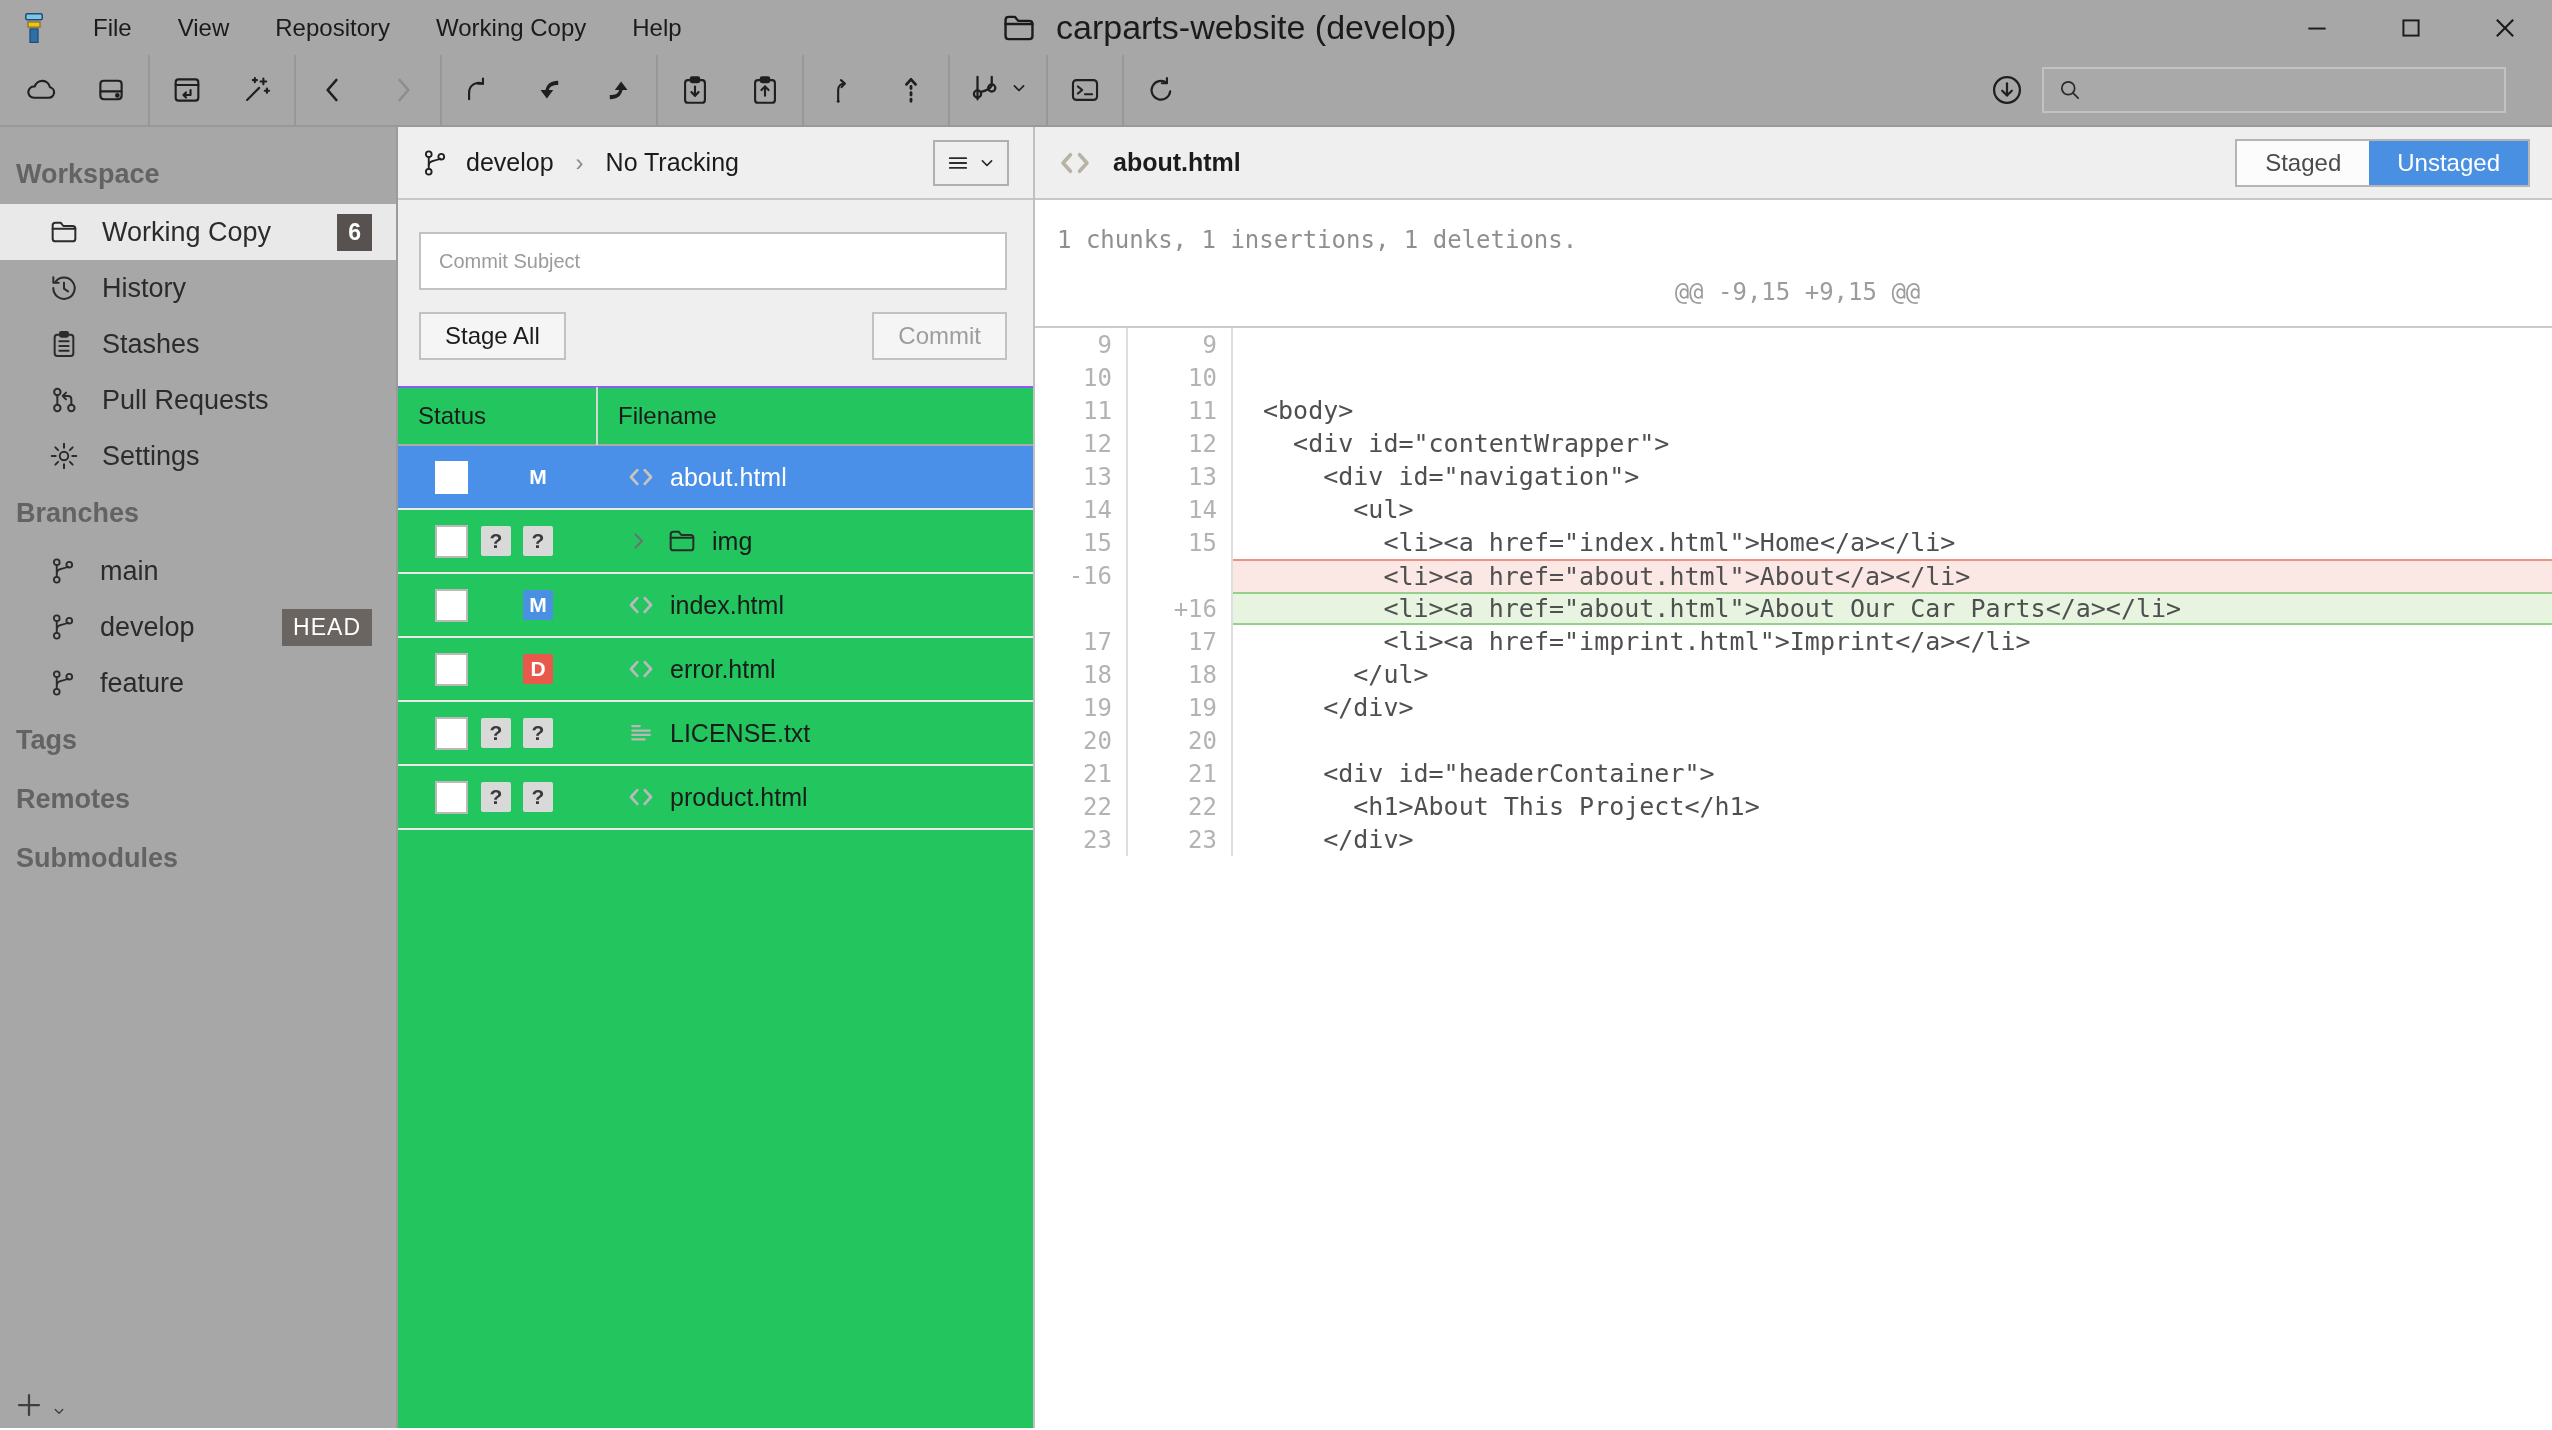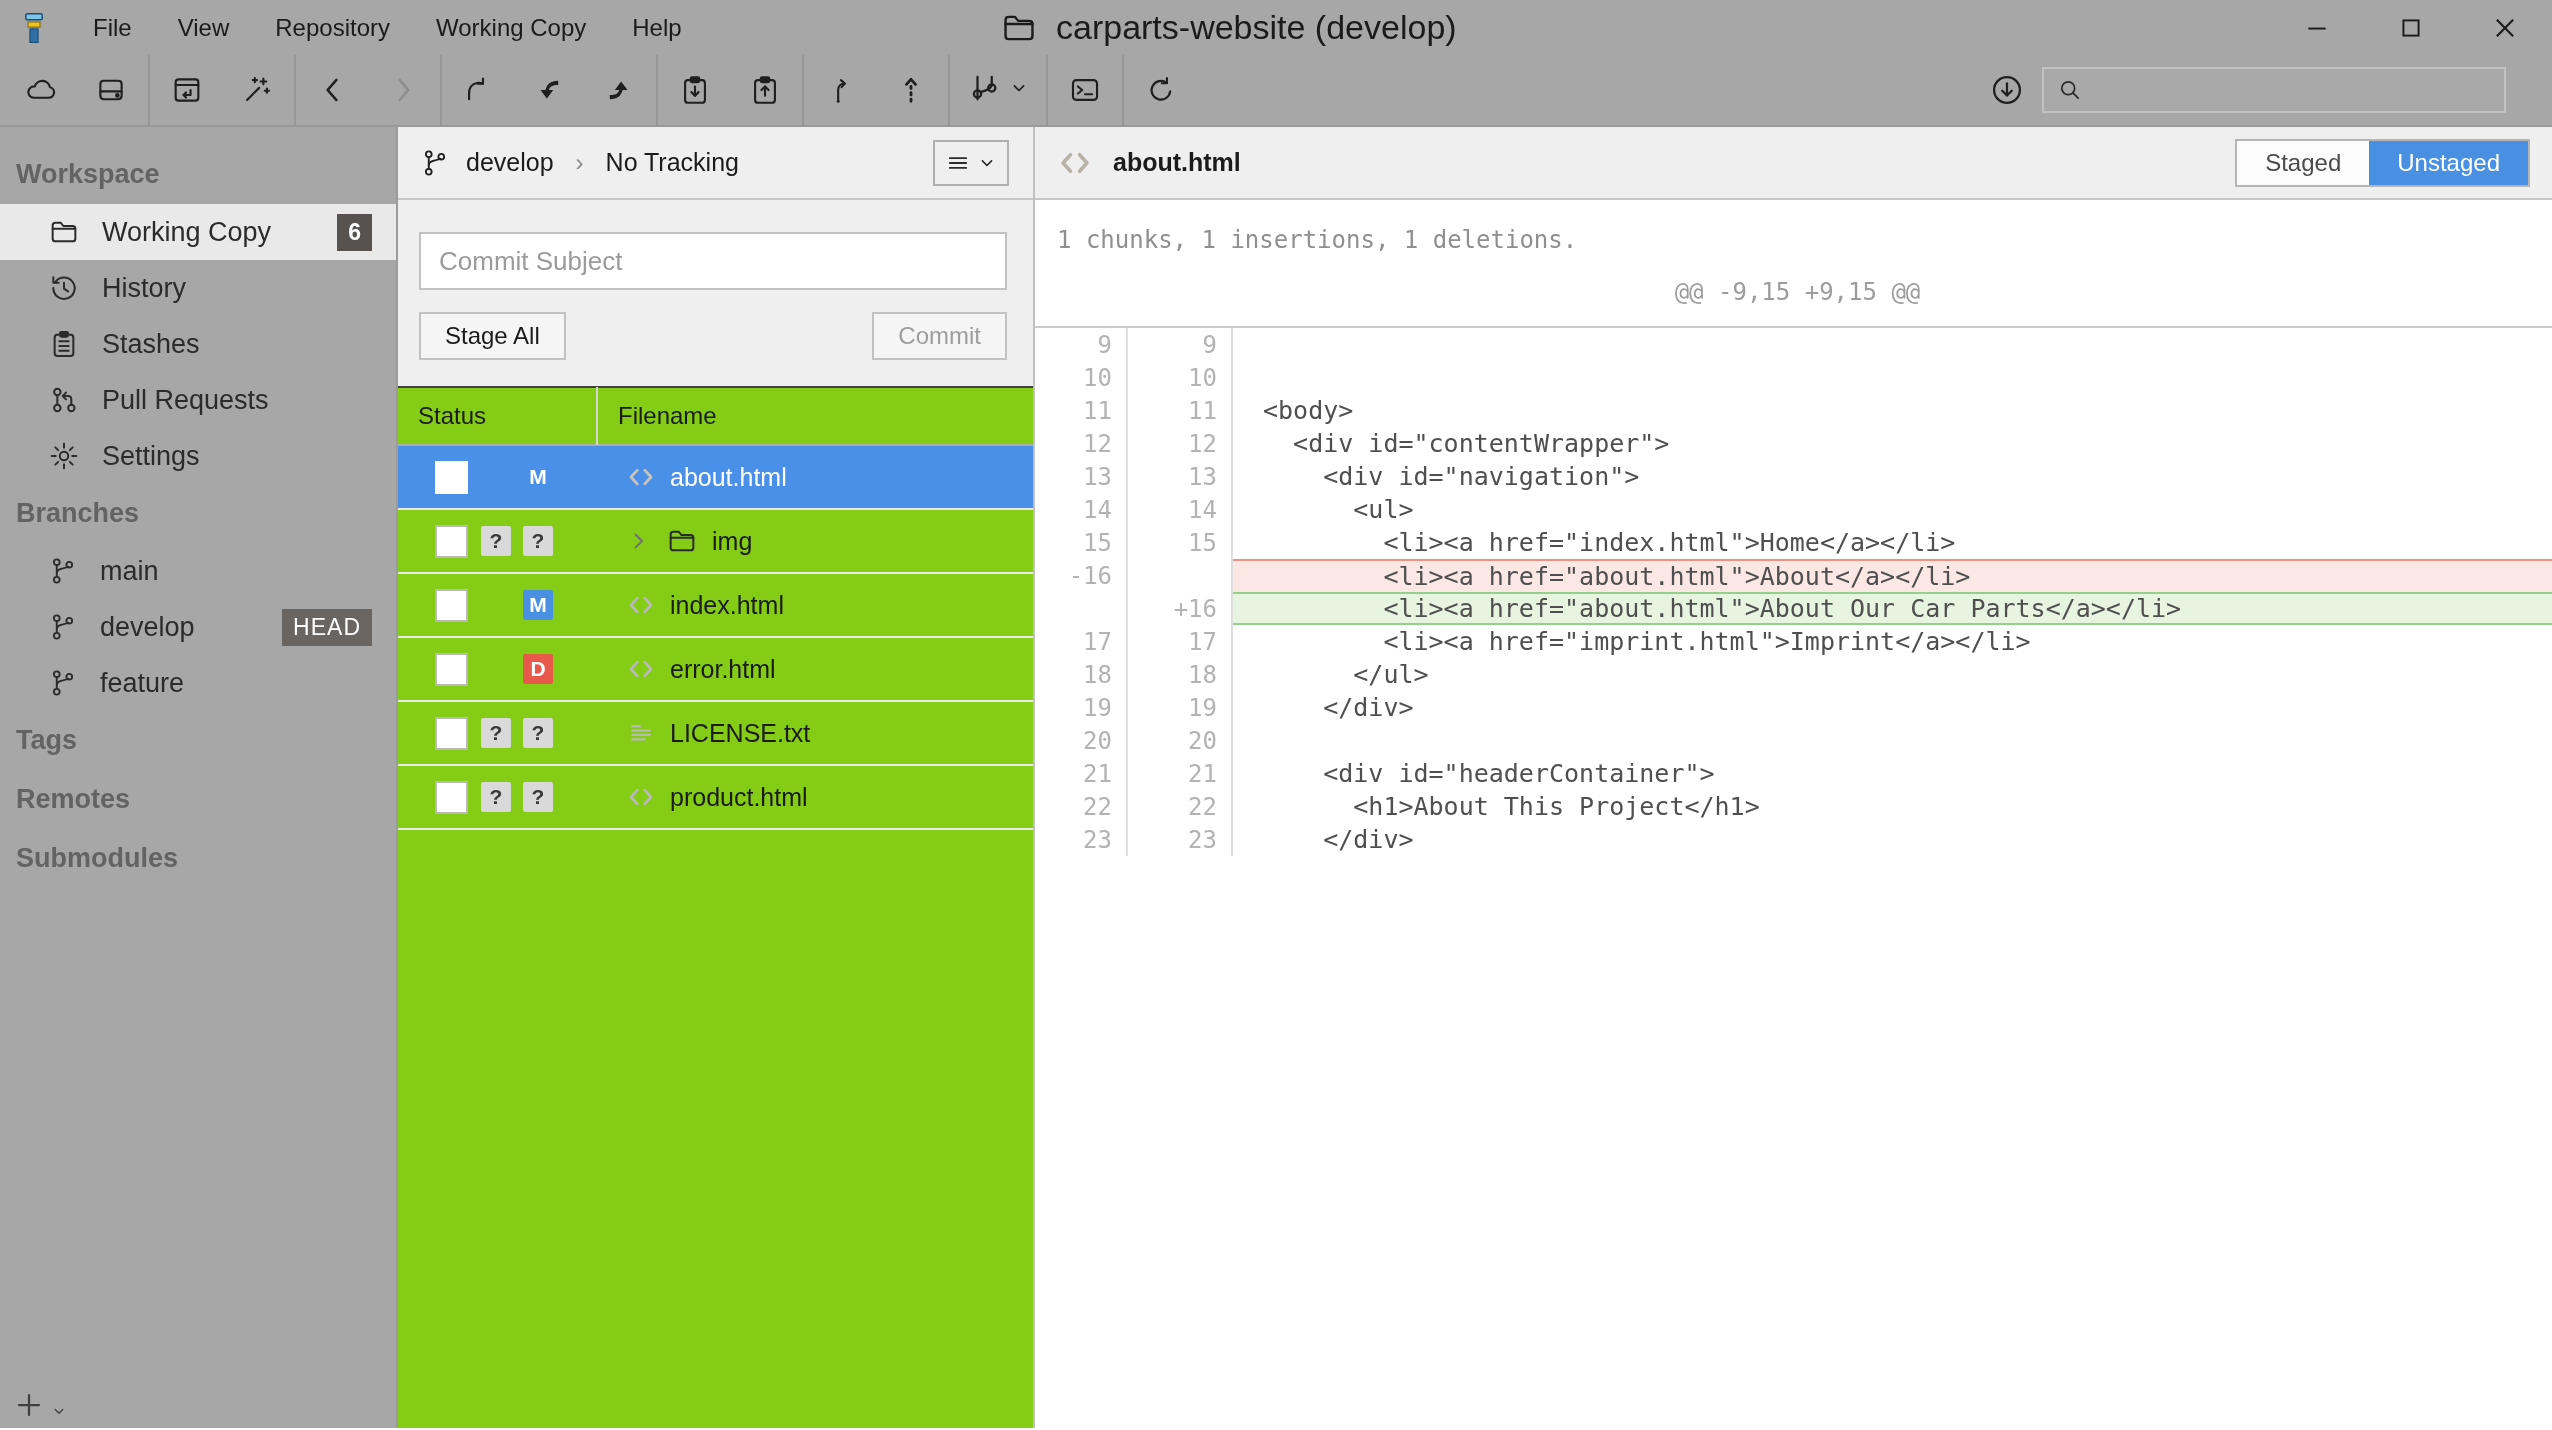--- a/index.html
+++ b/index.html
@@ -54,30 +54,30 @@
     border-right:2px solid #c0c0c0; display:flex; flex-direction:column; }
   .branch-header { height:73px; background:#efefef; border-bottom:2px solid #c7c7c7;
     display:flex; align-items:center; padding:0 24px 0 22px; gap:16px; }
   .branch-header .crumb { font-size:25px; color:#1b1b1b; }
   .branch-header .crumb-sep { color:#8a8a8a; font-size:24px; padding:0 6px; }
   .menu-btn { margin-left:auto; width:76px; height:46px; border:2px solid #b0b0b0;
     display:flex; align-items:center; justify-content:center; gap:6px; color:#2b2b2b; background:transparent; }
 
   .commit-box { background:#efefef; padding:32px 0 0 0; height:186px; }
   .commit-subject { display:block; margin:0 26px 4px 21px; width:588px; height:58px;
-    border:2px solid #c2c2c2; background:#ffffff; font-size:26px; padding:0 18px;
+    border:2px solid #c2c2c2; background:#ffffff; font-size:20px; padding:0 18px;
     font-family:"Liberation Sans", sans-serif; color:#1b1b1b; outline:none; }
   .commit-subject::placeholder { color:#9b9b9b; }
   .commit-actions { display:flex; margin:22px 26px 0 21px; }
   .btn { height:48px; border:2px solid #c2c2c2; background:#f5f5f5; font-size:24px;
     color:#1b1b1b; font-family:"Liberation Sans", sans-serif; padding:0 24px; }
   .btn.disabled { color:#9d9d9d; }
 
   
-  .file-table { flex:1; background:#84cc16; border-top:2px solid #404040; }
+  .file-table { flex:1; background:#22c55e; border-top:2px solid #8b5cf6; }
   .ft-header { height:58px; display:flex; align-items:center; border-bottom:2px solid #ababab; }
   .ft-header .col-status { width:198px; padding-left:20px; font-size:24px; }
   .ft-header .col-div { width:2px; height:58px; background:#d5d5d5; }
   .ft-header .col-file { padding-left:20px; font-size:24px; }
   .ft-row { height:64px; display:flex; align-items:center; border-bottom:2px solid #e9e9e9;
     font-size:25px; color:#1b1b1b; }
   .ft-row.selected { background:#4a8fe8; color:#ffffff; }
   .ft-check { width:33px; height:33px; background:#ffffff; border:2px solid #b9b9b9;
     margin-left:37px; flex:none; }
   .ft-row.selected .ft-check { border-color:#ffffff; }

